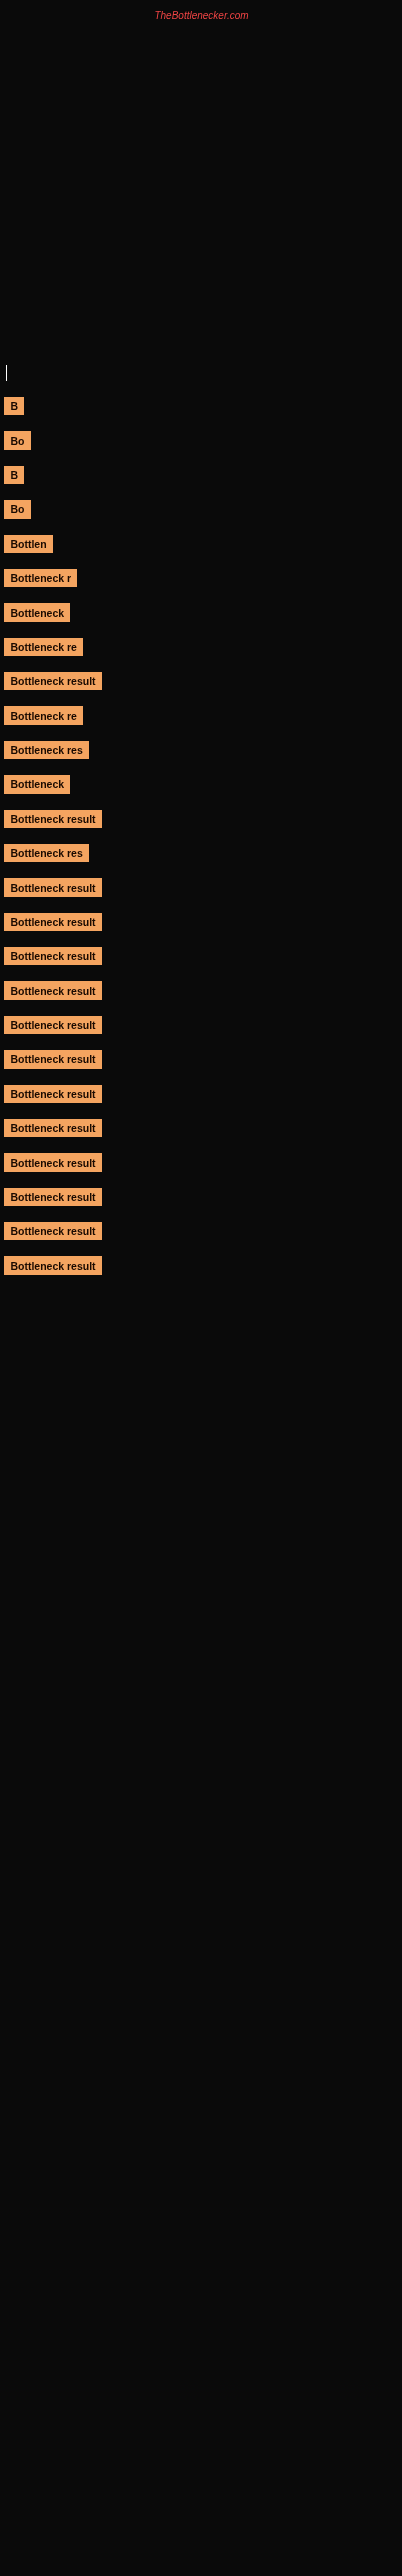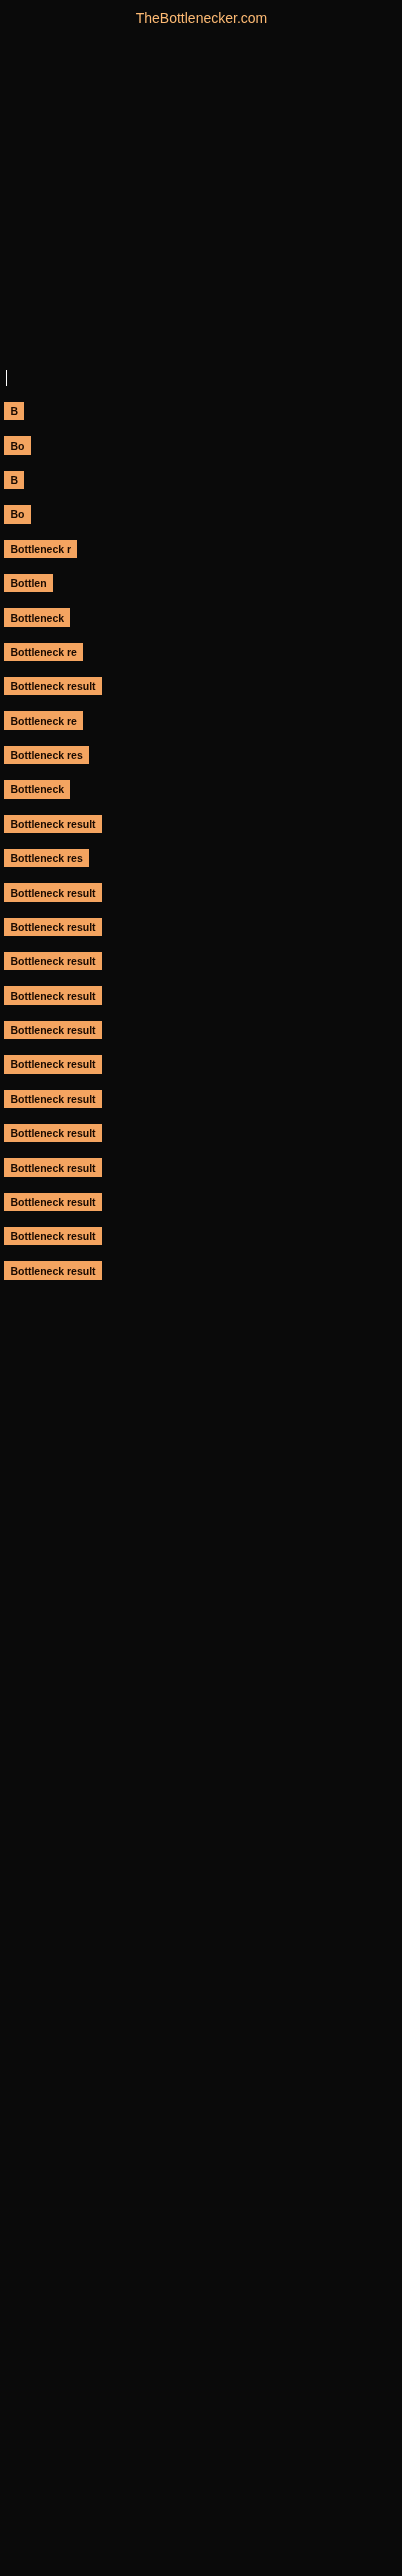--- a/index.html
+++ b/index.html
@@ -11,24 +11,25 @@
     body {
       background-color: #0a0a0a;
       width: 403px;
       min-height: 2576px;
       font-family: Arial, sans-serif;
       position: relative;
       overflow-x: hidden;
     }
 
     .site-title {
-      color: #fdba74;
-      font-size: 14px;
+      color: #ef4444;
+      font-size: 10px;
       text-align: center;
       padding: 9.7px 0 6.4px 0;
+      font-style: italic;
     }
 
     .bottleneck-label {
       background-color: #f4a460;
       color: #1a0a00;
       font-size: 10.5px;
       font-weight: bold;
       padding: 3.2px 6.4px;
       display: inline-block;
       white-space: nowrap;
@@ -77,24 +78,24 @@
     <div class="item-row">
       <span class="bottleneck-label" style="max-width: 34px;">Bo</span>
     </div>
     <div class="item-row">
       <span class="bottleneck-label" style="max-width: 29px;">B</span>
     </div>
     <div class="item-row">
       <span class="bottleneck-label" style="max-width: 34px;">Bo</span>
     </div>
     <div class="item-row">
-      <span class="bottleneck-label" style="max-width: 89px;">Bottleneck r</span>
+      <span class="bottleneck-label" style="max-width: 61px;">Bottlen</span>
     </div>
     <div class="item-row">
-      <span class="bottleneck-label" style="max-width: 61px;">Bottlen</span>
+      <span class="bottleneck-label" style="max-width: 89px;">Bottleneck r</span>
     </div>
     <div class="item-row">
       <span class="bottleneck-label" style="max-width: 79px;">Bottleneck</span>
     </div>
     <div class="item-row">
       <span class="bottleneck-label" style="max-width: 95px;">Bottleneck re</span>
     </div>
     <div class="item-row">
       <span class="bottleneck-label" style="max-width: 121px;">Bottleneck result</span>
     </div>

